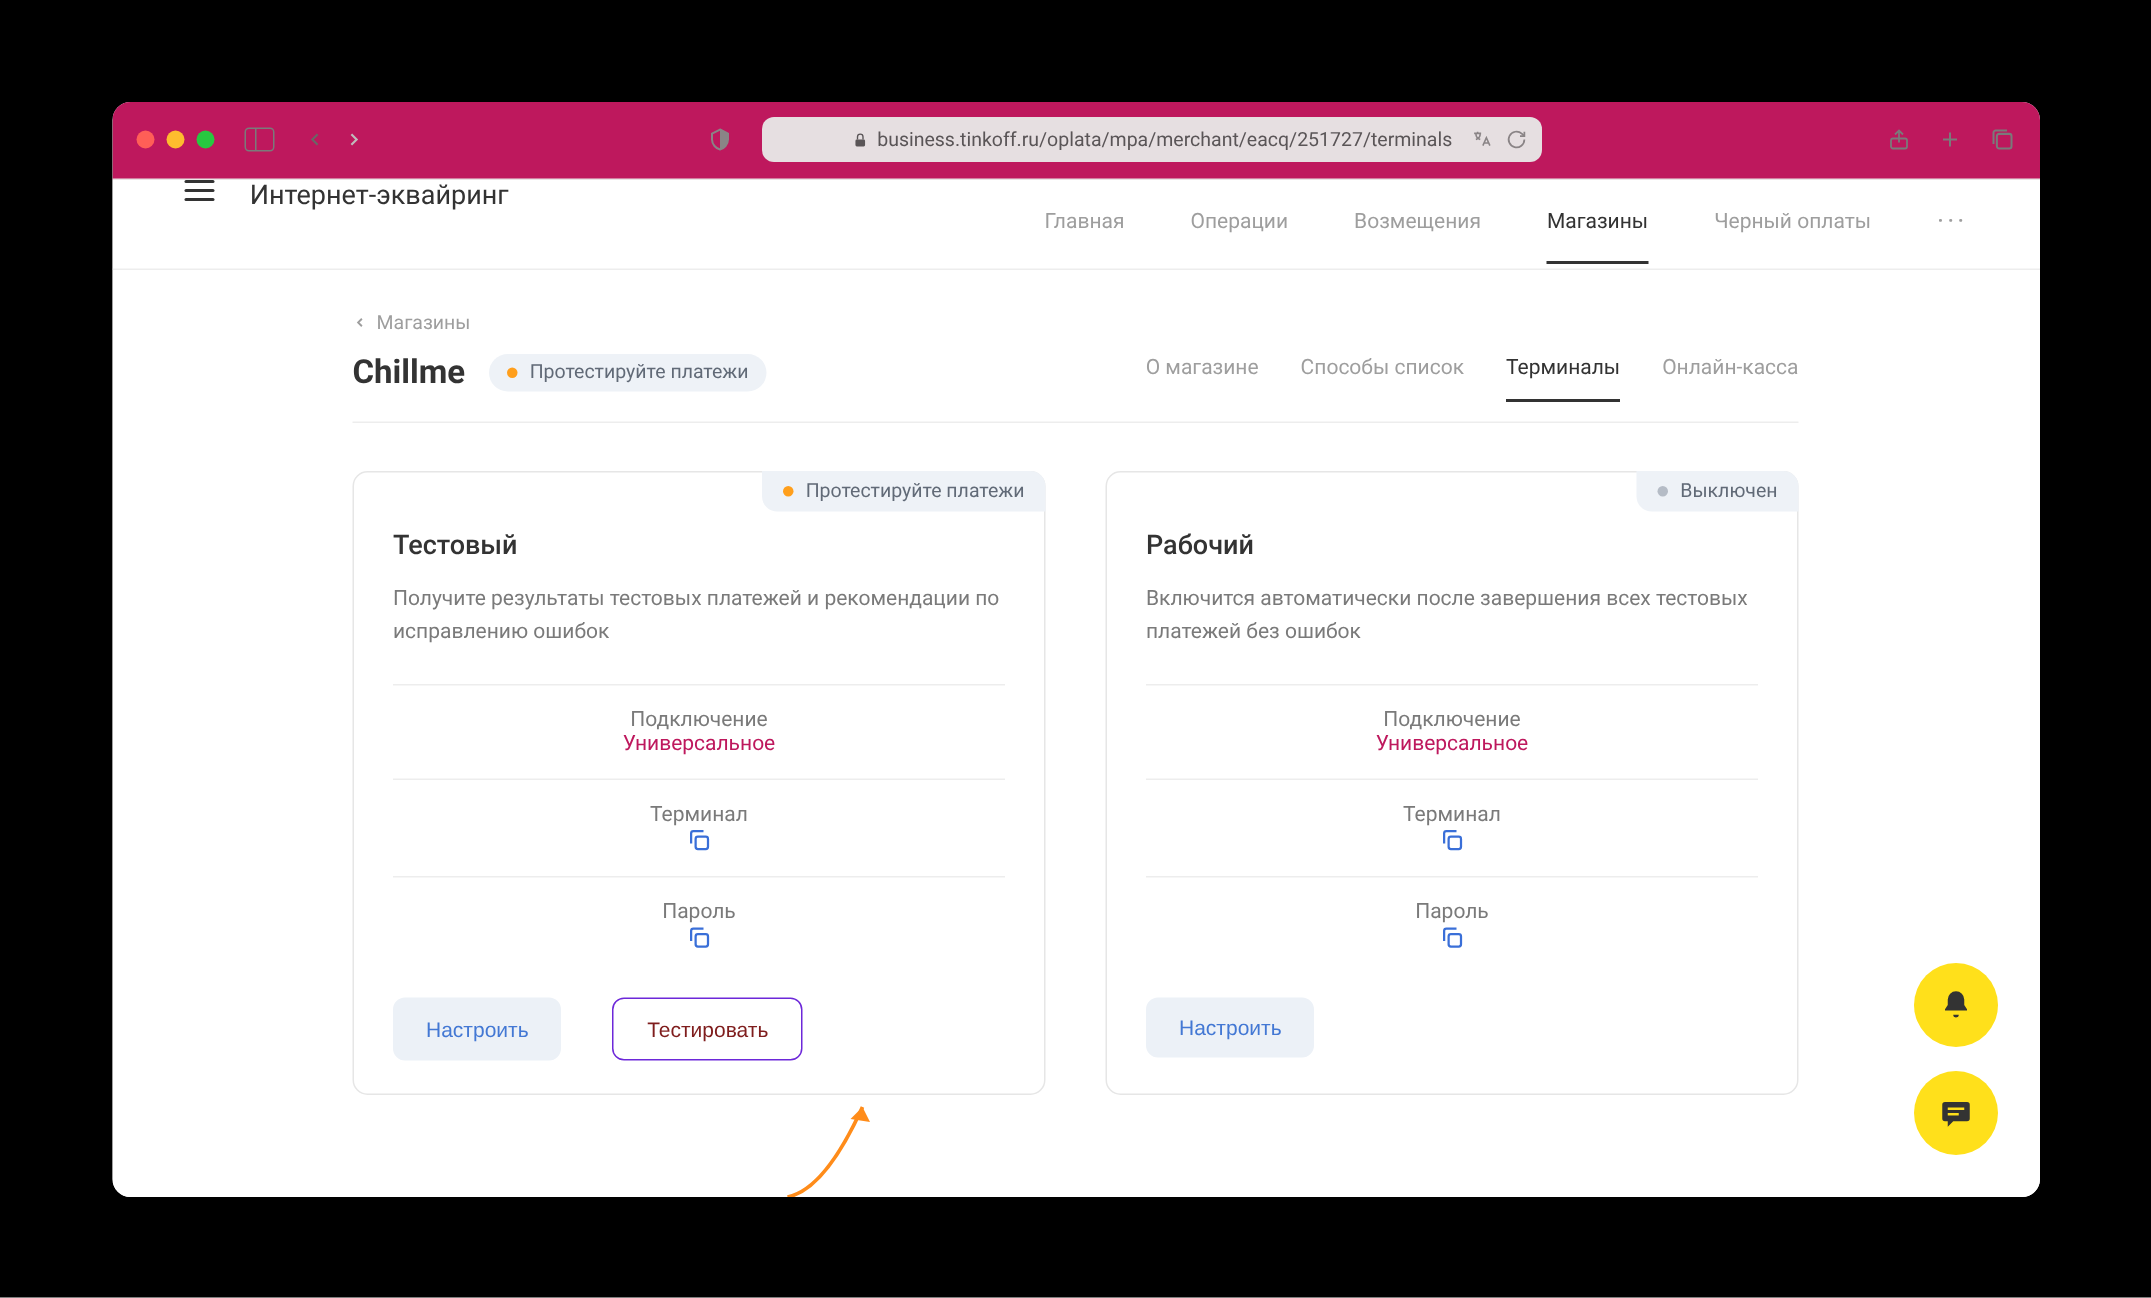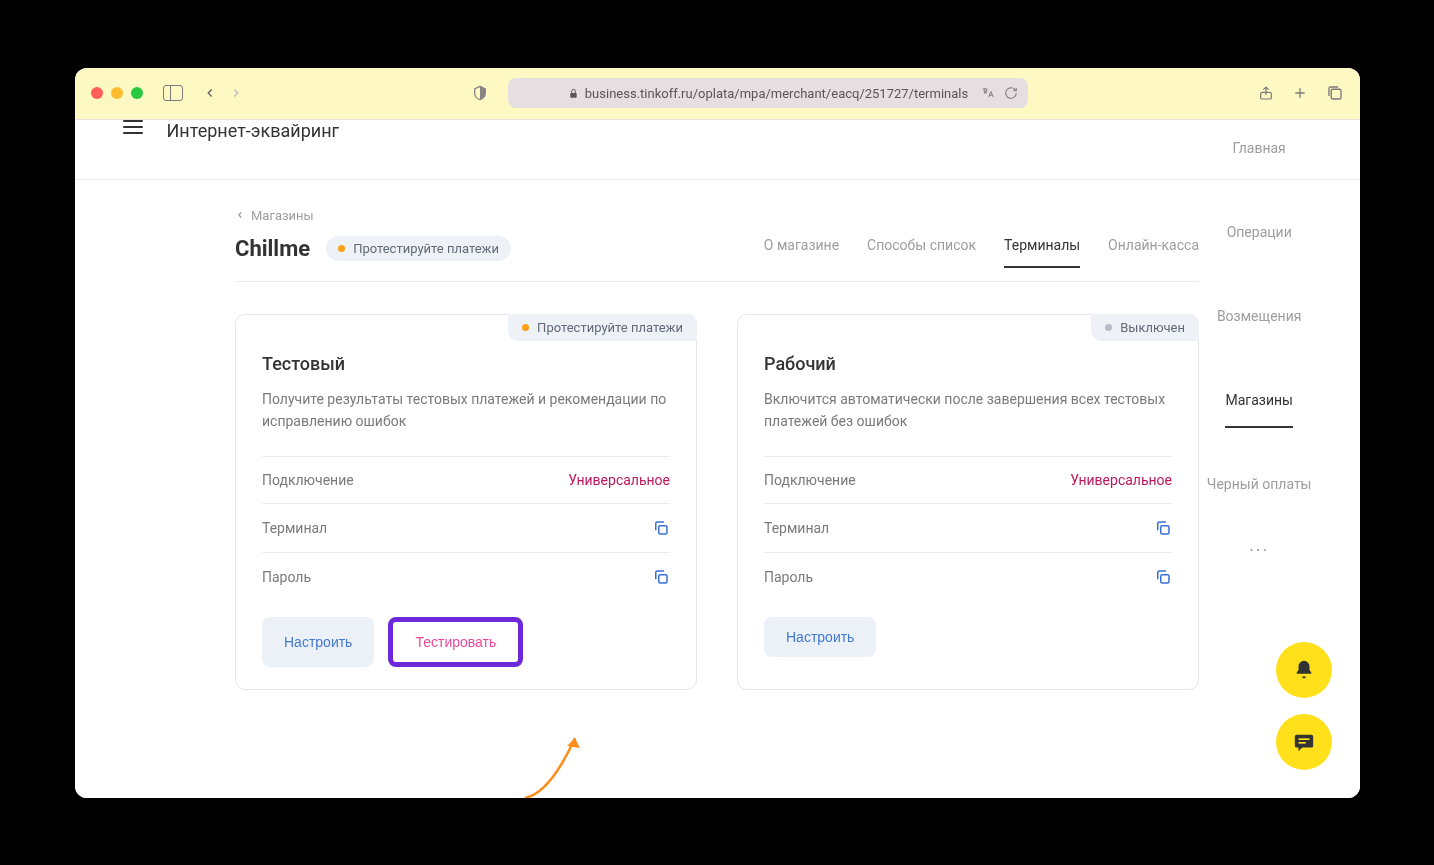--- a/index.html
+++ b/index.html
@@ -17,21 +17,21 @@
   height: 730px;
   background: #fff;
   border-radius: 12px;
   overflow: hidden;
   display: flex;
   flex-direction: column;
   box-shadow: 0 10px 40px rgba(0,0,0,0.5);
 }
 .browser-chrome {
   height: 52px;
-  background: #fef9c3;
+  background: #be185d;
   display: flex;
   align-items: center;
   padding: 0 16px;
   gap: 12px;
   border-bottom: 1px solid #e8e3e4;
 }
 .traffic-lights { display: flex; gap: 8px; margin-right: 8px;}
 .traffic-light { width: 12px; height: 12px; border-radius: 50%; }
 .tl-red { background: #ff5f57; }
 .tl-yellow { background: #febc2e; }
@@ -70,21 +70,21 @@
 .topnav {
   height: 60px;
   border-bottom: 1px solid #ededed;
   display: flex;
   align-items: flex-start;
   padding: 0 48px;
 }
 .hamburger{width:20px;height:14px;display:flex;flex-direction:column;justify-content:space-between;margin-right:24px;cursor:pointer;}
 .hamburger span{height:2px;background:#333;border-radius:1px;}
 .app-title{font-size:18px; color:#333; font-weight:400;}
-.topnav-items{margin-left:auto; display:flex; gap:28px; align-items:center;flex-direction:column;}
+.topnav-items{margin-left:auto; display:flex; gap:44px; align-items:center;}
 .topnav-item{font-size:14px; color:#9e9e9e; cursor:pointer; padding:20px 0; position:relative;}
 .topnav-item.active{color:#333;}
 .topnav-item.active::after{content:"";position:absolute;bottom:0;left:0;right:0;height:2px;background:#333;}
 .more-dots{color:#9e9e9e; font-size:18px; letter-spacing:2px;}
 .content{padding:28px 48px; max-width:1060px; margin:0 auto;}
 .breadcrumb{display:flex;align-items:center;gap:6px;font-size:13px;color:#9e9e9e;cursor:pointer;margin-bottom:8px;}
 .breadcrumb-chevron{font-size:12px;}
 .shop-header{display:flex;align-items:center;gap:16px;border-bottom:1px solid #ededed;padding-bottom:14px;}
 .shop-name{font-size:22px;font-weight:700;color:#333;}
 .status-pill{background:#eef2f7;border-radius:14px;padding:5px 12px;font-size:13px;color:#616a77;display:flex;align-items:center;gap:8px;}
@@ -93,28 +93,28 @@
 .dot-gray{background:#b5bcc6;}
 .subtabs{margin-left:auto;display:flex;gap:28px;}
 .subtab{font-size:14px;color:#9e9e9e;cursor:pointer;padding:6px 0 14px;position:relative;}
 .subtab.active{color:#333;}
 .subtab.active::after{content:"";position:absolute;bottom:-1px;left:0;right:0;height:2px;background:#333;}
 .cards{display:flex;gap:40px;margin-top:32px;}
 .card{flex:1;border:1px solid #e6e6e6;border-radius:10px;position:relative;padding:22px 26px;}
 .card-badge{position:absolute;top:-1px;right:-1px;background:#eef2f7;border-radius:0 10px 0 10px;padding:6px 14px;font-size:13px;color:#616a77;display:flex;align-items:center;gap:8px;}
 .card-title{font-size:18px;font-weight:500;color:#333;margin-bottom:14px;margin-top:16px;}
 .card-desc{font-size:14px;color:#7a7a7a;line-height:1.6;margin-bottom:20px;min-height:48px;}
-.field-row{display:flex;justify-content:space-between;align-items:center;padding:15px 0;border-top:1px solid #ededed;font-size:14px;}
+.field-row{display:flex;justify-content:space-between;align-items:center;padding:15px 0;border-top:1px solid #ededed;font-size:14px;flex-direction:column;}
 .field-label{color:#7a7a7a;}
 .field-value{color:#be185d;}
 .copy-icon{color:#3a6fd8;cursor:pointer;display:flex;}
 .card-actions{display:flex;gap:14px;margin-top:16px;}
 .btn{border:none;border-radius:8px;padding:12px 22px;font-size:14px;cursor:pointer;font-family:Liberation Sans, sans-serif;}
 .btn-secondary{background:#ecf1f7;color:#4378d4;}
-.btn-outline{background:#fff;border:5px solid #6d28d9;color:#ec4899;}
+.btn-outline{background:#fff;border:1px solid #6d28d9;color:#7f1d1d;margin-left:20px;}
 .arrow-annotation{position:absolute;left:440px;top:598px;pointer-events:none;}
 .fab-col{position:absolute;right:28px;bottom:28px;display:flex;flex-direction:column;gap:16px;}
 .fab{width:56px;height:56px;border-radius:50%;background:#ffe01b;display:flex;align-items:center;justify-content:center;cursor:pointer;color:#333;}
 svg{display:block;}
 </style>
 </head>
 <body>
 
 <div class="browser-window">
   <div class="browser-chrome">

